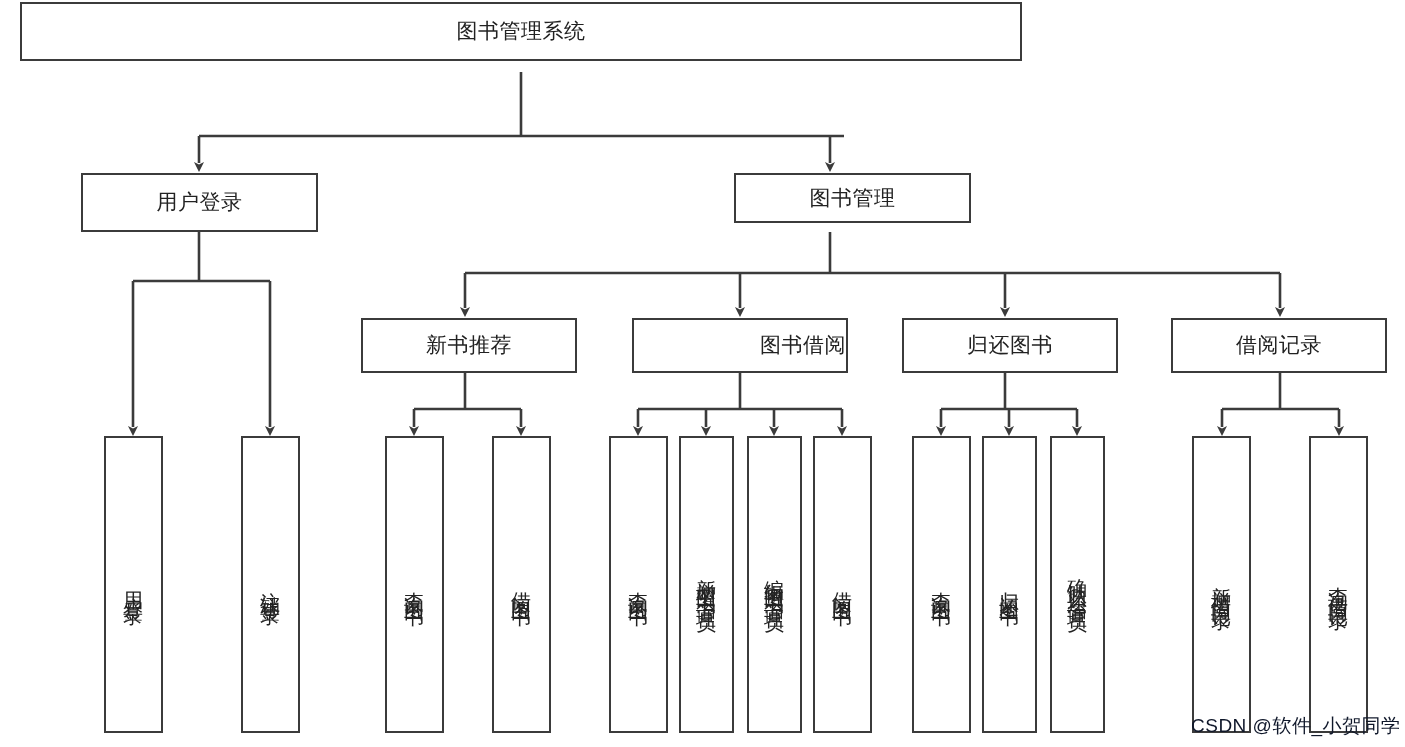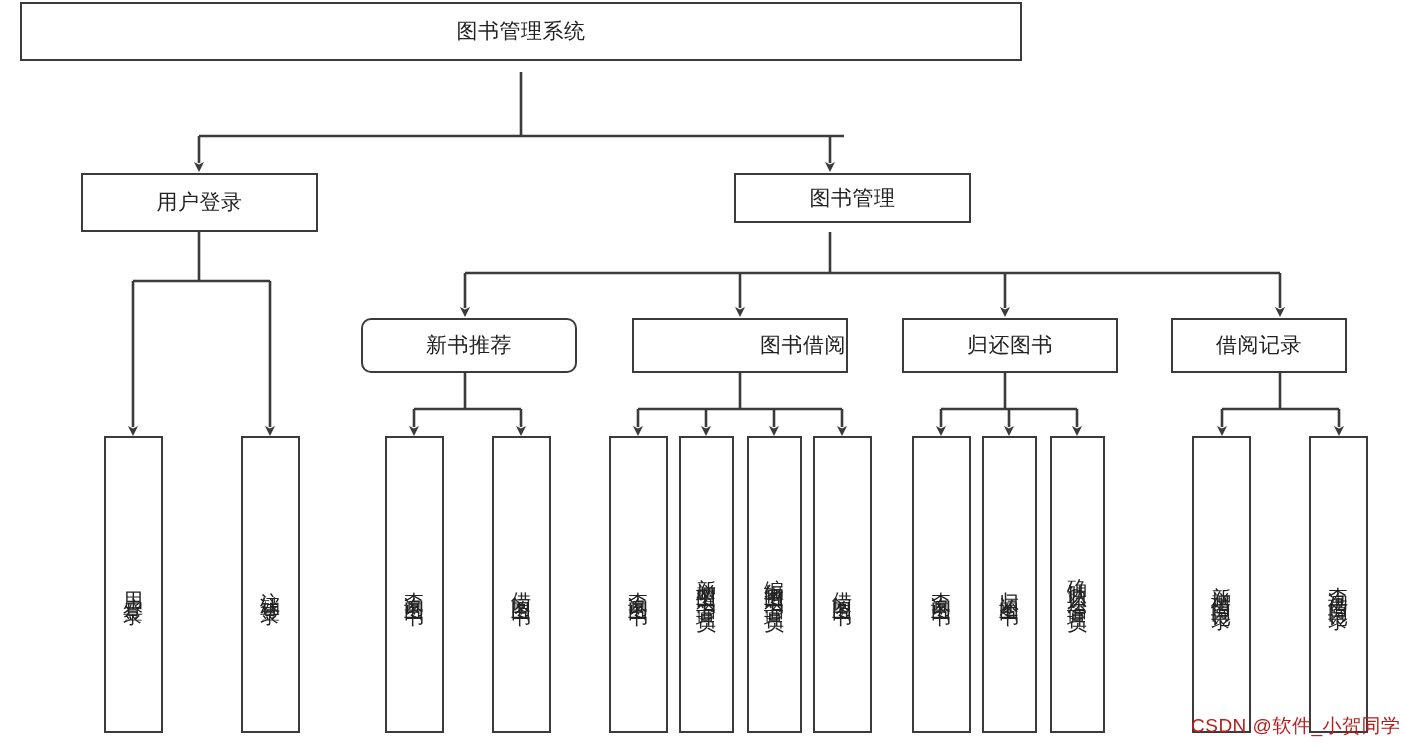--- a/index.html
+++ b/index.html
@@ -65,21 +65,21 @@
     line-height: 1;
     white-space: nowrap;
     text-align: left;
     padding-top: 2px;
   }
   .watermark {
     position: absolute;
     left: 1191px;
     top: 713px;
     font-size: 19px;
-    color: #b91c1c;
+    color: #0f172a;
     white-space: nowrap;
     z-index: 5;
     letter-spacing: 0.5px;
   }
 </style>
 </head>
 <body>
 
 <div id="diagram-root">
 
@@ -137,30 +137,30 @@
     <span class="node-label">图书管理系统</span>
   </div>
 
   <div class="node-box" style="left:81px; top:173px; width:237px; height:59px;">
     <span class="node-label">用户登录</span>
   </div>
   <div class="node-box" style="left:734px; top:173px; width:237px; height:50px;">
     <span class="node-label">图书管理</span>
   </div>
 
-  <div class="node-box" style="left:361px; top:318px; width:216px; height:55px;border-radius:10px;">
+  <div class="node-box" style="left:361px; top:318px; width:216px; height:55px;">
     <span class="node-label">新书推荐</span>
   </div>
   <div class="node-box" style="left:632px; top:318px; width:216px; height:55px;justify-content:flex-end;">
     <span class="node-label">图书借阅</span>
   </div>
   <div class="node-box" style="left:902px; top:318px; width:216px; height:55px;">
     <span class="node-label">归还图书</span>
   </div>
-  <div class="node-box" style="left:1171px; top:318px; width:176px; height:55px;">
+  <div class="node-box" style="left:1171px; top:318px; width:216px; height:55px;">
     <span class="node-label">借阅记录</span>
   </div>
 
   <div class="leaf-box" style="left:104px; top:436px; width:59px; height:297px;">
     <span class="leaf-label">用户登录</span>
   </div>
   <div class="leaf-box" style="left:241px; top:436px; width:59px; height:297px;">
     <span class="leaf-label">注销登录</span>
   </div>
 

